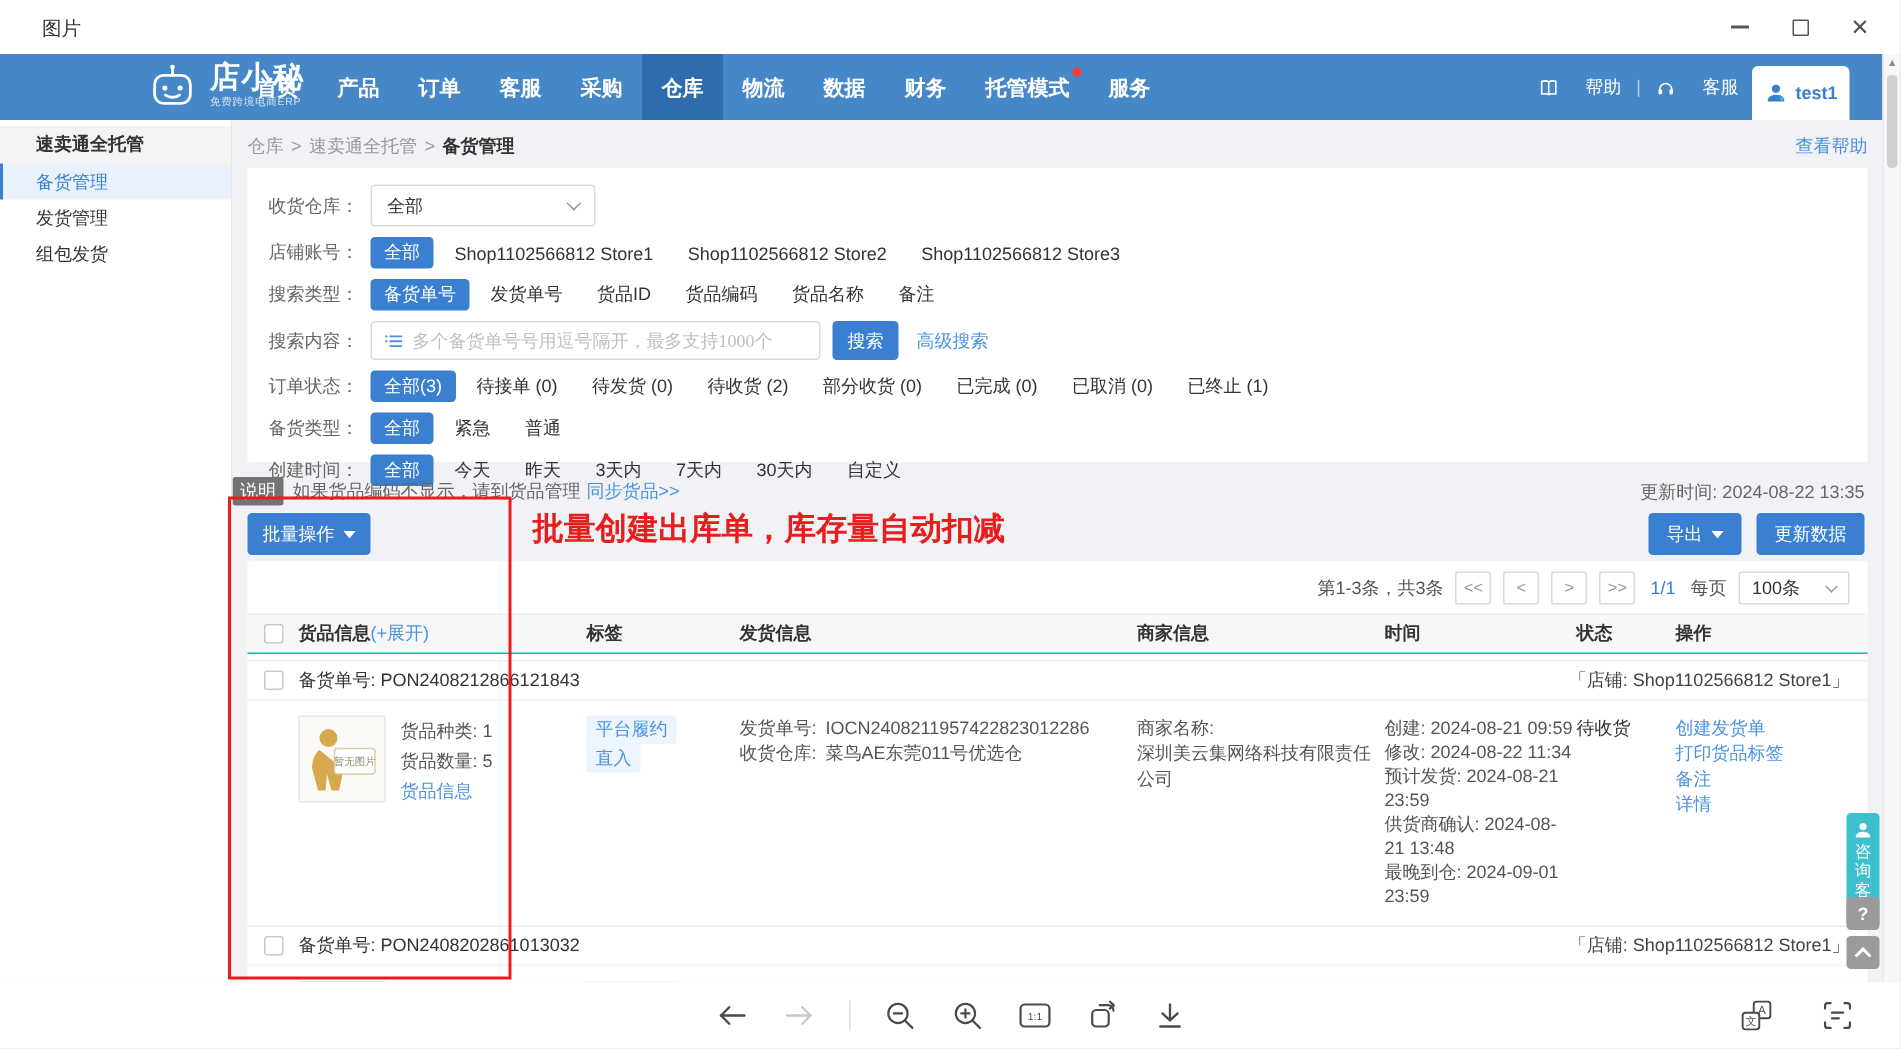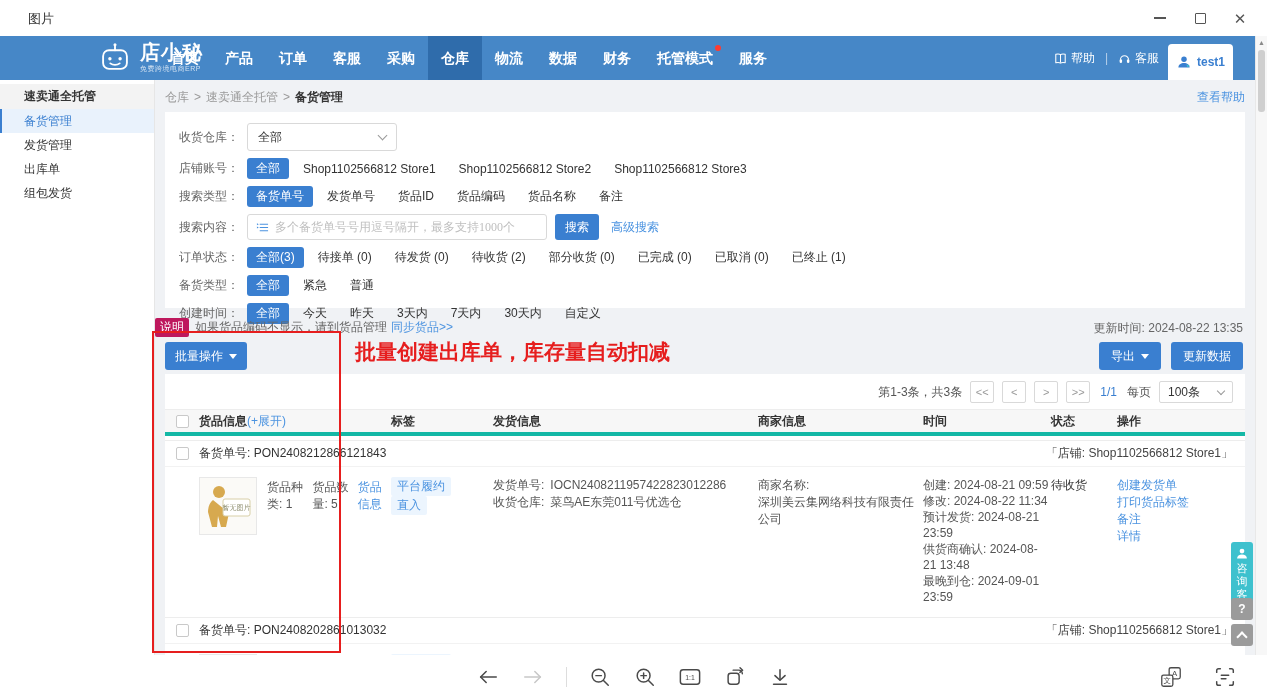--- a/index.html
+++ b/index.html
@@ -22,21 +22,21 @@
 .navbar{position:absolute;top:0;left:0;right:12px;height:44px;background:#4687c7;color:#fff}
 .logo{position:absolute;left:98px;top:4px;display:flex;align-items:center;gap:8px}
 .logo-text-wrap{display:flex;flex-direction:column;line-height:1}
 .logo-name{font-size:20px;font-weight:bold;letter-spacing:1px}
 .logo-tag{font-size:7px;opacity:.75;margin-top:3px;letter-spacing:.5px}
 .nav-menu{position:absolute;left:158px;top:0;height:44px;display:flex}
 .nav-item{height:44px;line-height:44px;padding:0 13px;font-size:14px;font-weight:bold;cursor:pointer;position:relative;white-space:nowrap}
 .nav-item.active{background:#2f6cab}
 .nav-dot{position:absolute;top:9px;right:5px;width:6px;height:6px;border-radius:50%;background:#ff3b30}
 .nav-right{position:absolute;right:96px;top:0;height:44px;display:flex;align-items:center;gap:10px;font-size:12px}
-.nav-right .nv{display:flex;align-items:center;gap:4px;cursor:pointer}
+.nav-right .nv{display:flex;align-items:center;gap:18px;cursor:pointer}
 .nav-sep{opacity:.6}
 .user-tab{position:absolute;right:22px;top:8px;height:36px;min-width:62px;background:#fff;border-radius:4px 4px 0 0;display:flex;align-items:center;justify-content:center;gap:5px;color:#3a7fd0;font-weight:bold;font-size:12px;cursor:pointer;padding:0 8px}
 
 
 .main{position:absolute;top:44px;left:0;right:12px;bottom:0;display:flex;background:#f0f2f5;overflow:hidden}
 .sidebar{width:155px;background:#fff;border-right:1px solid #e6e6e6;padding-top:4px;flex:none}
 .side-title{height:25px;line-height:25px;padding-left:24px;background:#f3f3f3;font-weight:bold;cursor:default}
 .side-item{height:24px;line-height:24px;padding-left:24px;cursor:pointer;color:#333}
 .side-item.active{background:#e9f2fc;color:#3a7fd0;border-left:2px solid #3a7fd0;padding-left:22px}
 .content{position:relative;flex:1;overflow:hidden}
@@ -60,56 +60,56 @@
 .search-input-wrap{width:300px;height:26px;border:1px solid #d9d9d9;border-radius:3px;display:flex;align-items:center;padding:0 8px;gap:6px;background:#fff}
 .search-input-wrap input{border:0;outline:0;flex:1;font-size:12px;font-family:Liberation Serif, serif;color:#333;background:transparent}
 .search-input-wrap input::placeholder{color:#bfbfbf}
 .btn{border:0;border-radius:3px;cursor:pointer;font-family:inherit;font-size:12px}
 .btn-blue{background:#3a7fd0;color:#fff}
 .search-btn{width:44px;height:26px;margin-left:8px}
 .adv-link{color:#4b93e0;margin-left:12px;cursor:pointer}
 
 
 .note-row{position:absolute;top:238px;left:0px;right:10px;height:18px;display:flex;align-items:center}
-.note-badge{background:#be185d;color:#fff;padding:1px 5px;border-radius:2px;margin-right:6px;font-size:12px}
+.note-badge{background:#737373;color:#fff;padding:1px 5px;border-radius:2px;margin-right:6px;font-size:12px}
 .note-text{color:#666}
 .note-link{color:#4b93e0;cursor:pointer;margin-left:4px}
 .update-time{position:absolute;top:240px;right:12px;color:#666}
 .toolbar-row{position:absolute;top:262px;left:10px;right:10px;height:28px}
 .batch-btn{height:28px;padding:0 10px;display:inline-flex;align-items:center;gap:6px}
 .caret-w{width:0;height:0;border-left:4px solid transparent;border-right:4px solid transparent;border-top:5px solid #fff}
 .right-btns{position:absolute;right:2px;top:0;display:flex;gap:10px}
 .export-btn{height:28px;padding:0 12px;display:inline-flex;align-items:center;gap:6px}
 .refresh-btn{height:28px;padding:0 12px}
 
 
 .panel{position:absolute;top:294px;left:10px;right:10px;bottom:0;background:#fff}
 .pag-row{display:flex;align-items:center;justify-content:flex-end;padding:7px 12px 6px 0;gap:8px;color:#555}
 .pag-btn{min-width:24px;height:22px;border:1px solid #d9d9d9;border-radius:2px;background:#fff;display:flex;align-items:center;justify-content:center;color:#999;cursor:pointer;font-size:11px;padding:0 4px}
 .pag-page{color:#3a7fd0;margin:0 2px}
 .pp-select{height:22px;border:1px solid #d9d9d9;border-radius:2px;display:flex;align-items:center;gap:18px;padding:0 8px;cursor:pointer;color:#333}
 .pp-select .chev{width:6px;height:6px;margin-top:-2px}
-.thead{display:flex;align-items:center;height:27px;background:#f7f7f7;border-top:1px solid #ededed;border-bottom:4px solid #14b8a6;font-weight:bold;color:#333}
+.thead{display:flex;align-items:center;height:27px;background:#f7f7f7;border-top:1px solid #ededed;border-bottom:1px solid #14b8a6;font-weight:bold;color:#333}
 .col-check{width:34px;flex:none;display:flex;justify-content:center}
 .col-product{width:192px;flex:none}
 .col-tag{width:102px;flex:none}
 .col-ship{width:265px;flex:none}
 .col-merchant{width:165px;flex:none}
 .col-time{width:128px;flex:none}
 .col-status{width:66px;flex:none}
 .col-action{flex:1}
 .cb{width:13px;height:13px;border:1px solid #c9c9c9;border-radius:2px;background:#fff;display:inline-block;cursor:pointer}
 .expand-link{color:#4b93e0;font-weight:normal;cursor:pointer}
 .group-row{display:flex;align-items:center;height:26px;border-top:1px solid #ededed;color:#333;margin-top:4px}
 .group-row .order-no{flex:1}
 .group-row .shop-label{padding-right:12px;color:#444}
 .data-row{display:flex;border-top:1px solid #f2f2f2;padding:10px 0 8px 0;color:#555}
 .prod-cell{display:flex;gap:10px}
 .thumb{width:58px;height:58px;border:1px solid #e8e8e8;background:#fbfaf7;flex:none;display:flex;align-items:center;justify-content:center}
-.prod-info{display:flex;flex-direction:row;gap:3px;padding-top:2px}
+.prod-info{display:flex;flex-direction:column;gap:3px;padding-top:2px}
 .prod-link{color:#4b93e0;cursor:pointer}
 .tagchip{display:inline-block;background:#ecf5fe;color:#4b93e0;padding:1px 6px;border-radius:2px;margin-right:6px;white-space:nowrap}
 .kv-line{display:flex;gap:6px;line-height:17px}
 .kv-line .k{flex:none}
 .time-col div{line-height:16px}
 .action-col div{line-height:17px;color:#4b93e0;cursor:pointer}
 .status-txt{color:#333}
 
 
 .anno-rect{position:absolute;left:152px;top:295px;width:189px;height:322px;border:2px solid #e61e1e;z-index:6;pointer-events:none}
@@ -220,21 +220,20 @@
       <span>test1</span>
     </div>
   </div>
 
   <div class="main">
 
     <div class="sidebar">
       <div class="side-title">速卖通全托管</div>
       <div class="side-item active">备货管理</div>
       <div class="side-item">发货管理</div>
-      <div class="side-item">出库单</div>
       <div class="side-item">组包发货</div>
     </div>
 
     <div class="content">
 
       <div class="breadcrumb">
         <span class="bc-part">仓库</span>
         <span class="bc-sep">&gt;</span>
         <span class="bc-part">速卖通全托管</span>
         <span class="bc-sep">&gt;</span>

